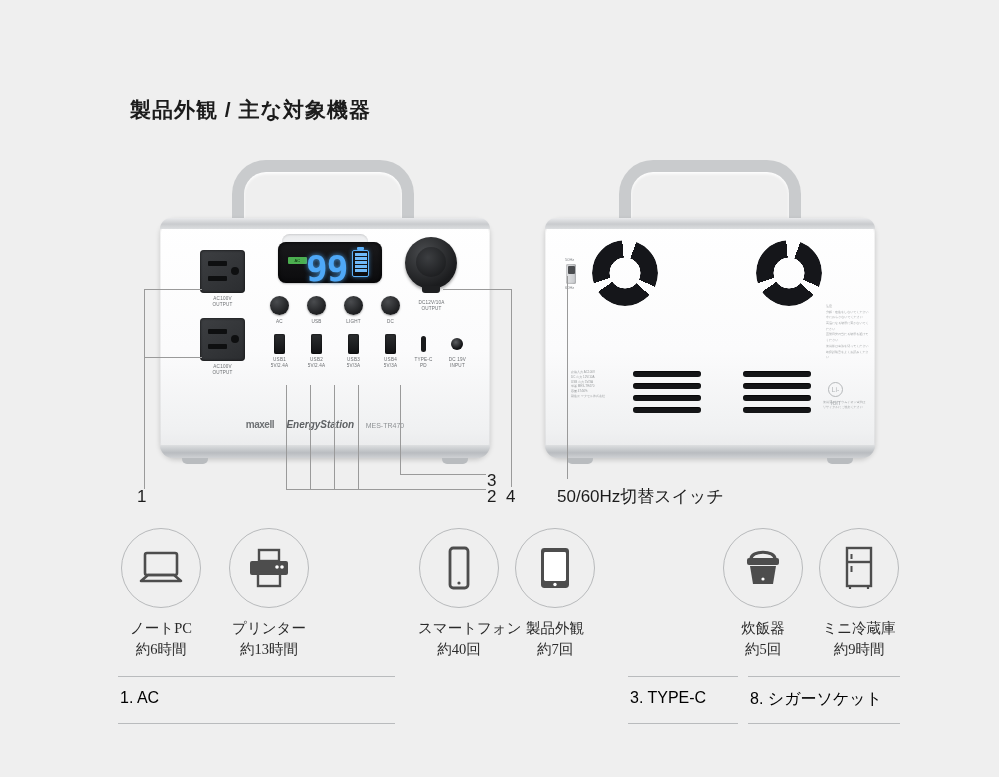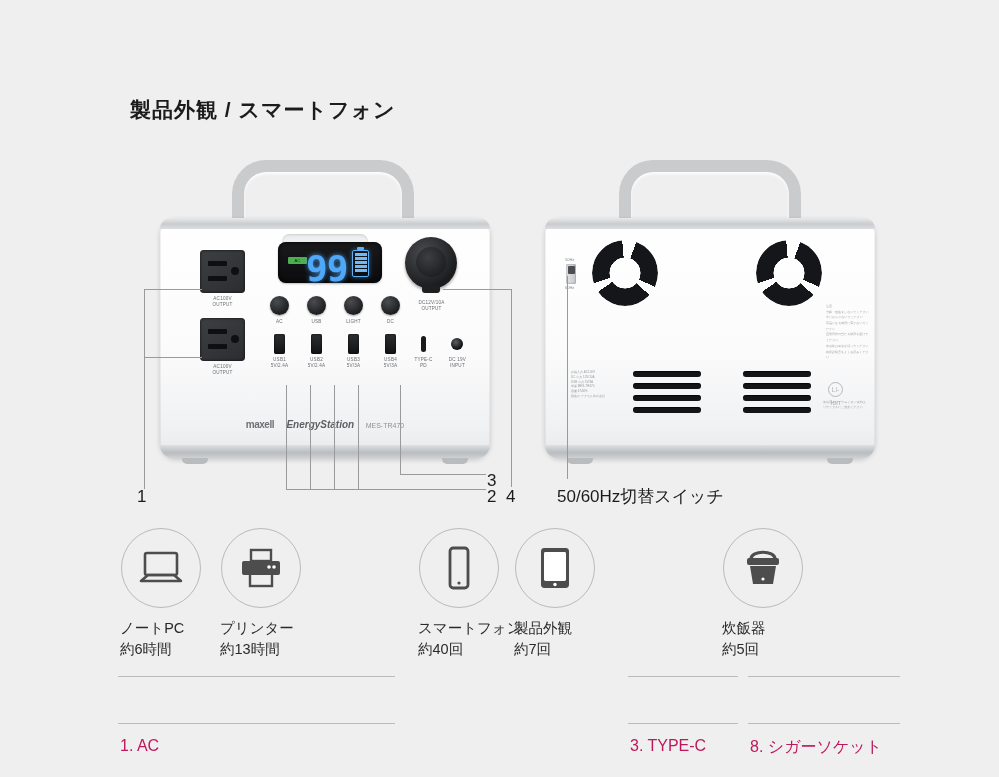--- a/index.html
+++ b/index.html
@@ -337,20 +337,22 @@
   }
 
   
   #device-strip {
     position: absolute;
     left: 0; top: 520px;
     width: 999px; height: 150px;
   }
   .device-item {
     position: absolute;
+    text-align: center;
+    font-family: Liberation Serif, serif;
   }
   .device-circle {
     width: 80px; height: 80px;
     border: 1.2px solid #b8babc;
     border-radius: 50%;
     position: relative;
     margin: 0 auto;
     box-sizing: border-box;
   }
   .device-circle svg { position: absolute; left: 50%; top: 50%; transform: translate(-50%,-50%); }
@@ -379,29 +381,28 @@
     left: 0; right: 0;
     height: 1px;
     background: #b9bbbd;
   }
   .legend-rule.top { top: 0; }
   .legend-rule.bot { bottom: 0; }
   .legend-label {
     position: absolute;
     left: 2px; top: 13px;
     font-size: 16px;
-    color: #be185d;
+    color: #000000;
     white-space: nowrap;
-    margin-top: 48px;
   }
 </style>
 </head>
 <body>
 
-<div id="page-title">製品外観 / スマートフォン</div>
+<div id="page-title">製品外観 / 主な対象機器</div>
 
 <div class="product-area">
 
   <div class="unit" id="unit-front">
 
     <div class="handle" id="front-handle"></div>
 
     <div class="body-shell" id="front-body">
       <div id="front-indent"></div>
 
@@ -568,21 +569,21 @@
     <div class="device-circle">
       <svg width="46" height="40" viewBox="0 0 46 40">
         <rect x="7" y="5" width="32" height="22" rx="2" fill="none" stroke="#4d4d4d" stroke-width="2.6"></rect>
         <path d="M3 33 L10 27 L36 27 L43 33 Z" fill="none" stroke="#4d4d4d" stroke-width="2.6" stroke-linejoin="round"></path>
       </svg>
     </div>
     <div class="device-name">ノートPC</div>
     <div class="device-dur">約6時間</div>
   </div>
 
-  <div class="device-item" style="left:220px; top:8px; width:82px;">
+  <div class="device-item" style="left:228px; top:8px; width:82px;">
     <div class="device-circle">
       <svg width="46" height="42" viewBox="0 0 46 42">
         <rect x="13" y="3" width="20" height="11" fill="none" stroke="#4d4d4d" stroke-width="2.4"></rect>
         <rect x="4" y="14" width="38" height="14" rx="2" fill="#4d4d4d"></rect>
         <rect x="12" y="26" width="22" height="13" fill="none" stroke="#4d4d4d" stroke-width="2.4"></rect>
         <circle cx="31" cy="20" r="1.8" fill="#fff"></circle>
         <circle cx="36" cy="20" r="1.8" fill="#fff"></circle>
       </svg>
     </div>
     <div class="device-name">プリンター</div>
@@ -620,20 +621,34 @@
         <path d="M10 13 C10 4 34 4 34 13" fill="none" stroke="#4d4d4d" stroke-width="3.2"></path>
         <rect x="6" y="12" width="32" height="7" rx="2" fill="#4d4d4d"></rect>
         <path d="M9 20 L35 20 L32 38 L12 38 Z" fill="#4d4d4d"></path>
         <circle cx="22" cy="33" r="1.6" fill="#fff"></circle>
       </svg>
     </div>
     <div class="device-name">炊飯器</div>
     <div class="device-dur">約5回</div>
   </div>
 
+  <div class="device-item" style="left:818px; top:8px; width:82px;">
+    <div class="device-circle">
+      <svg width="38" height="46" viewBox="0 0 38 46">
+        <rect x="7" y="3" width="24" height="38" fill="none" stroke="#4d4d4d" stroke-width="2.4"></rect>
+        <line x1="7" y1="17" x2="31" y2="17" stroke="#4d4d4d" stroke-width="2.4"></line>
+        <rect x="10.5" y="9" width="2" height="5" fill="#4d4d4d"></rect>
+        <rect x="10.5" y="21" width="2" height="6" fill="#4d4d4d"></rect>
+        <line x1="10" y1="41" x2="10" y2="44" stroke="#4d4d4d" stroke-width="2.2"></line>
+        <line x1="28" y1="41" x2="28" y2="44" stroke="#4d4d4d" stroke-width="2.2"></line>
+      </svg>
+    </div>
+    <div class="device-name">ミニ冷蔵庫</div>
+    <div class="device-dur">約9時間</div>
+  </div>
 </div>
 
 <div id="legend-row">
 
   <div class="legend-cell" style="left:118px; width:277px; height:48px;">
     <div class="legend-rule top"></div>
     <div class="legend-label">1. AC</div>
     <div class="legend-rule bot"></div>
   </div>
 

